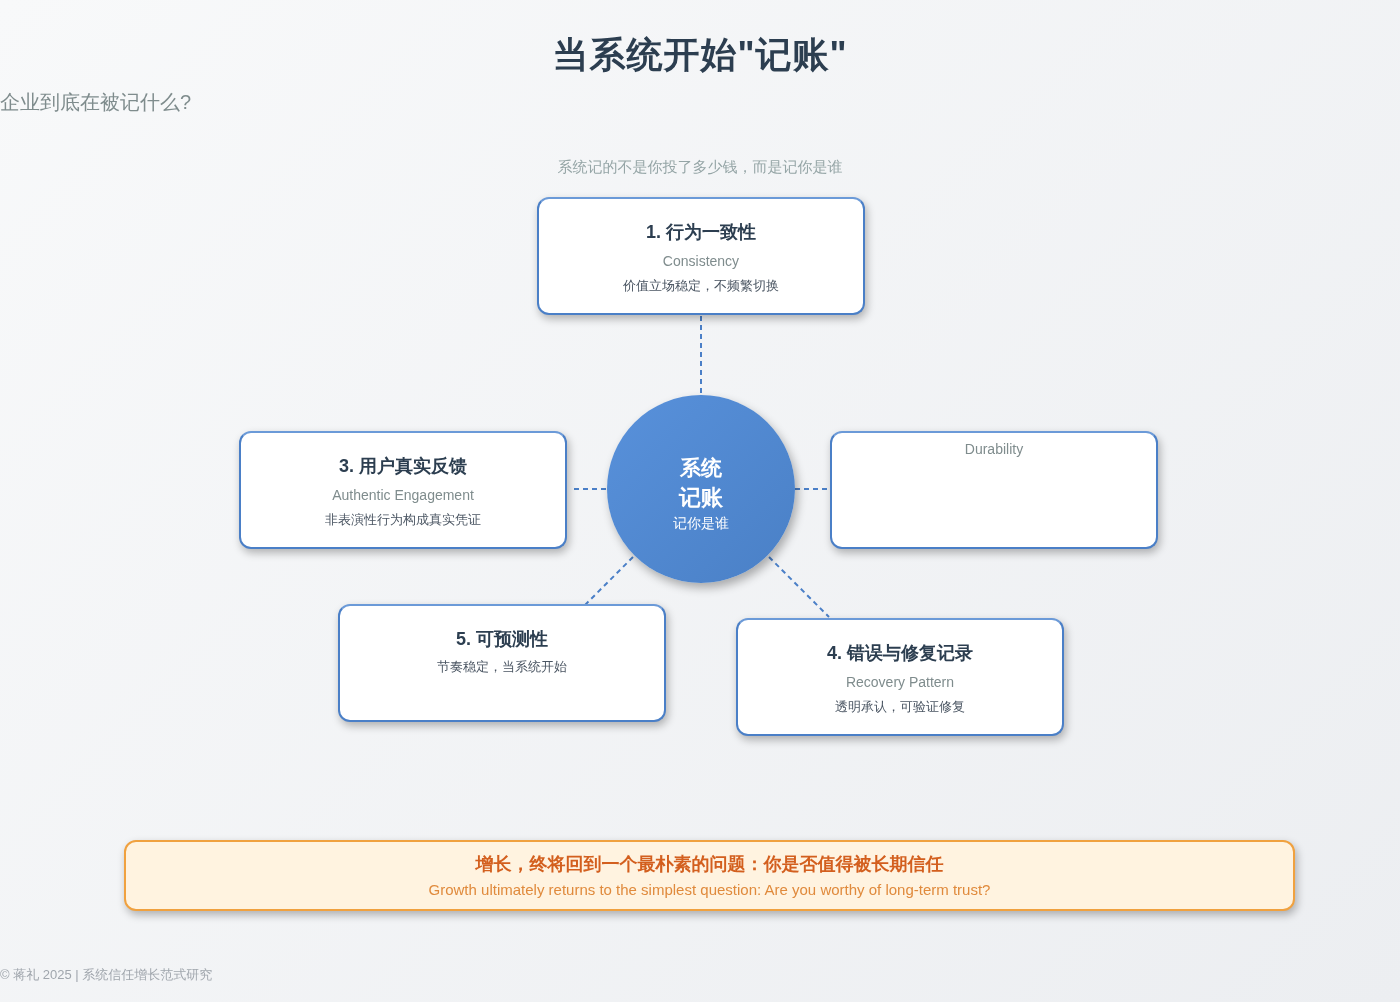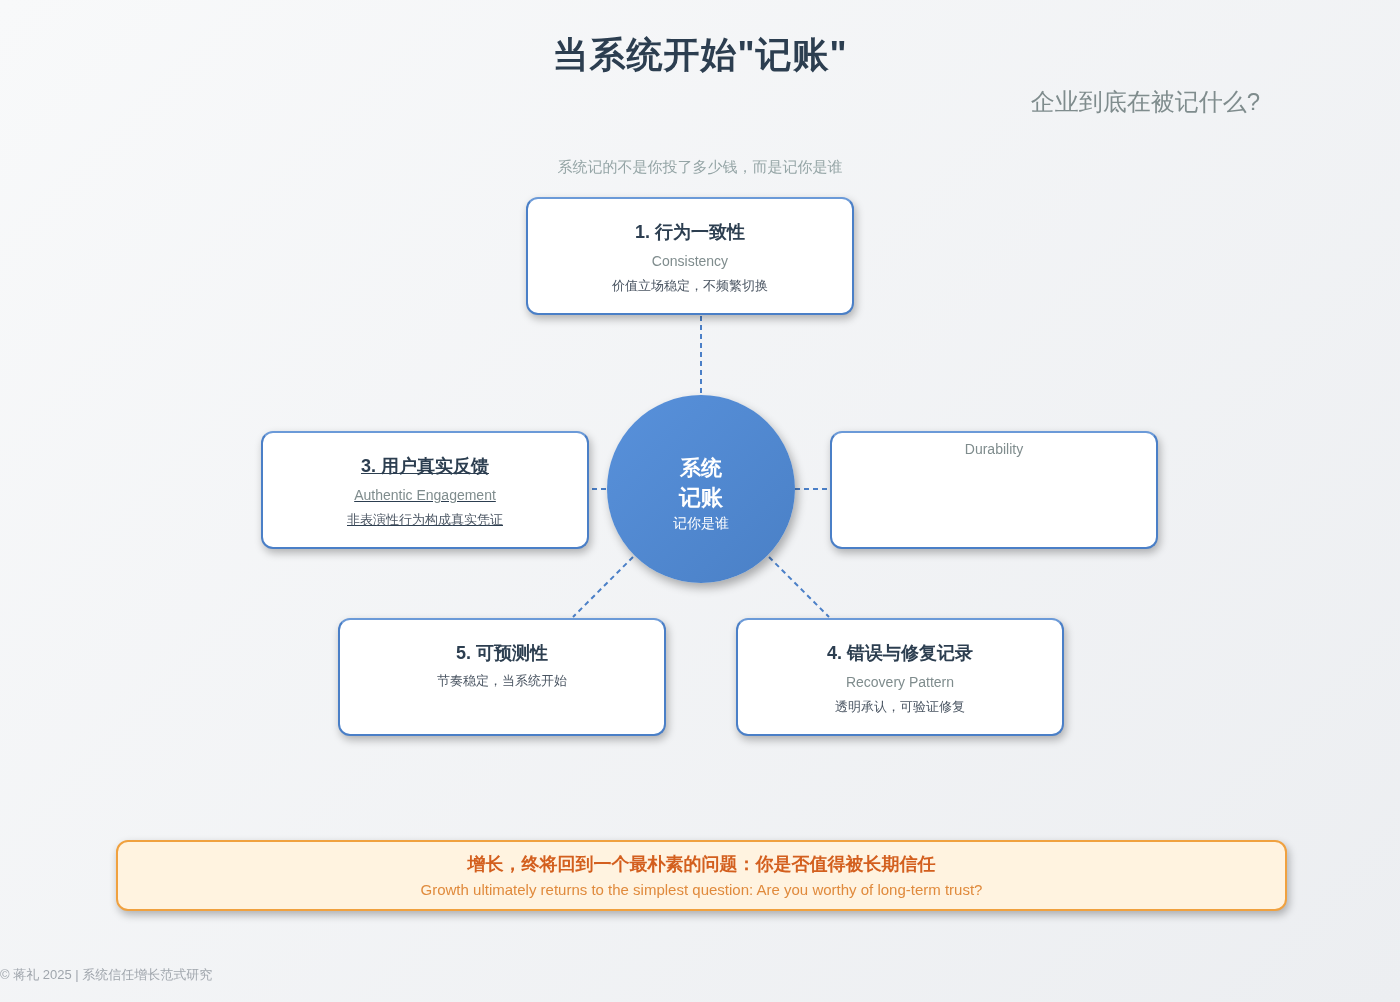--- a/index.html
+++ b/index.html
@@ -10,21 +10,21 @@
       background: linear-gradient(135deg, #f8f9fa 0%, #eceef1 100%);
       color: #2c3e50;
     }
     .title {
       position: absolute; left: 0; width: 1400px; top: 30px;
       text-align: center; font-size: 36px; font-weight: bold;
       color: #2c3e50; letter-spacing: 1px; line-height: 50px;
     }
     .subtitle {
       position: absolute; left: 0; width: 1260px; top: 88px;
-      text-align: right; font-size: 24px; color: #7f8c8d; line-height: 28px;
+      text-align: left; font-size: 20px; color: #7f8c8d; line-height: 28px;
     }
     .tagline {
       position: absolute; left: 0; width: 1400px; top: 156px;
       text-align: center; font-size: 15px; color: #95a5a6; line-height: 22px;
     }
     .connectors { position: absolute; left: 0; top: 0; width: 1400px; height: 1002px; }
     .card {
       position: absolute; width: 328px; height: 118px;
       background: #ffffff;
       border: 2px solid #4a7fc7;
@@ -47,21 +47,21 @@
       position: absolute; left: 607px; top: 395px; width: 188px; height: 188px;
       border-radius: 50%;
       background: linear-gradient(135deg, #5891db 0%, #4a80c6 100%);
       box-shadow: 3px 5px 10px rgba(0,0,0,0.3);
       text-align: center; color: #ffffff;
     }
     .hub-l1 { display: block; margin-top: 58px; font-size: 21px; font-weight: bold; line-height: 30px; }
     .hub-l2 { display: block; margin-top: 1px; font-size: 22px; font-weight: bold; line-height: 28px; }
     .hub-l3 { display: block; margin-top: 0px; font-size: 14px; line-height: 22px; }
     .banner {
-      position: absolute; left: 116px; top: 840px; width: 1171px; height: 71px;
+      position: absolute; left: 124px; top: 840px; width: 1171px; height: 71px;
       background: #fff3e0;
       border: 2px solid #f0a13f;
       border-radius: 12px;
       box-shadow: 2px 4px 8px rgba(0,0,0,0.28);
       text-align: center;
     }
     .banner-cn {
       display: block; margin-top: 9px; font-size: 18px; font-weight: bold;
       color: #d35f1e; line-height: 26px;
     }
@@ -83,37 +83,37 @@
 <svg class="connectors" width="1400" height="1002" viewBox="0 0 1400 1002">
   <g stroke="#4a7fc7" stroke-width="2" stroke-dasharray="5,4" fill="none">
     <line x1="701" y1="316" x2="701" y2="395"></line>
     <line x1="574" y1="489" x2="607" y2="489"></line>
     <line x1="795" y1="489" x2="829" y2="489"></line>
     <line x1="633" y1="557" x2="573" y2="617"></line>
     <line x1="769" y1="557" x2="829" y2="617"></line>
   </g>
 </svg>
 
-<div class="card" style="left:526px; top:197px;text-align:center;">
+<div class="card" style="left:537px; top:197px;text-align:center;">
   <span class="card-title">1. 行为一致性</span>
   <span class="card-en">Consistency</span>
   <span class="card-desc">价值立场稳定，不频繁切换</span>
 </div>
 
-<div class="card" style="left:261px; top:431px;text-decoration:underline;">
+<div class="card" style="left:239px; top:431px;">
   <span class="card-title">3. 用户真实反馈</span>
   <span class="card-en">Authentic Engagement</span>
   <span class="card-desc">非表演性行为构成真实凭证</span>
 </div>
 
 <div class="card" style="left:830px; top:431px;">
   <span class="card-en">Durability</span>
 </div>
 
-<div class="card" style="left:338px; top:618px;">
+<div class="card" style="left:338px; top:604px;">
   <span class="card-title">5. 可预测性</span>
   <span class="card-desc">节奏稳定，当系统开始</span>
 </div>
 
 <div class="card" style="left:736px; top:618px;">
   <span class="card-title">4. 错误与修复记录</span>
   <span class="card-en">Recovery Pattern</span>
   <span class="card-desc">透明承认，可验证修复</span>
 </div>
 

